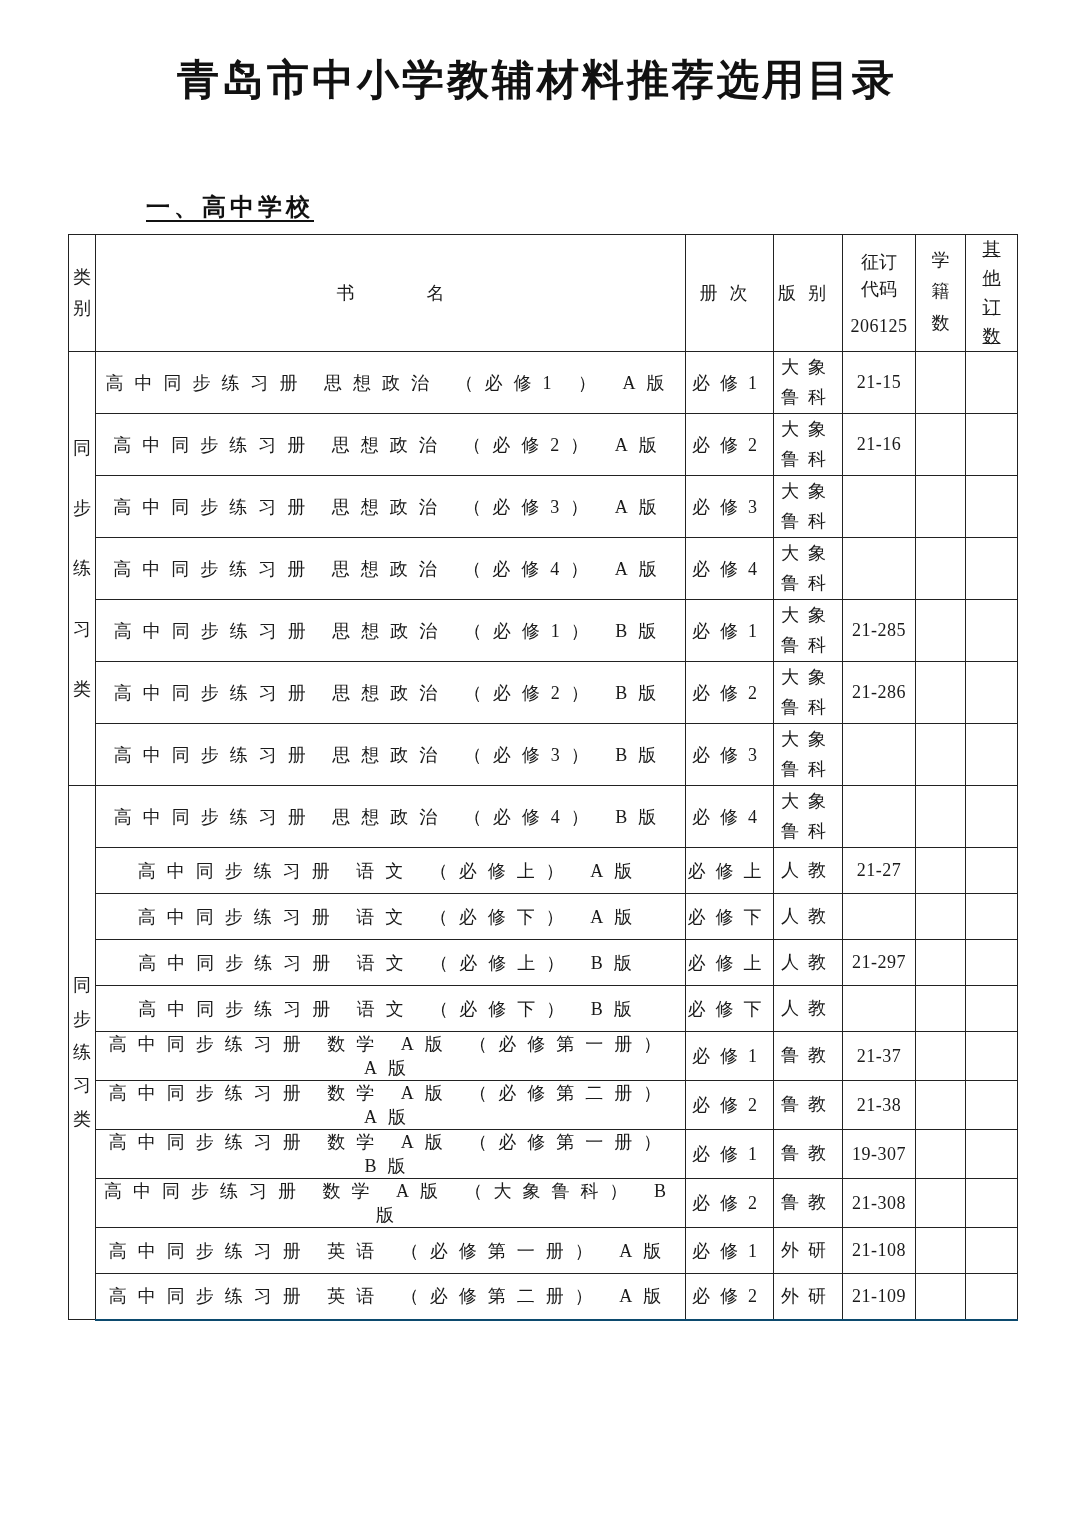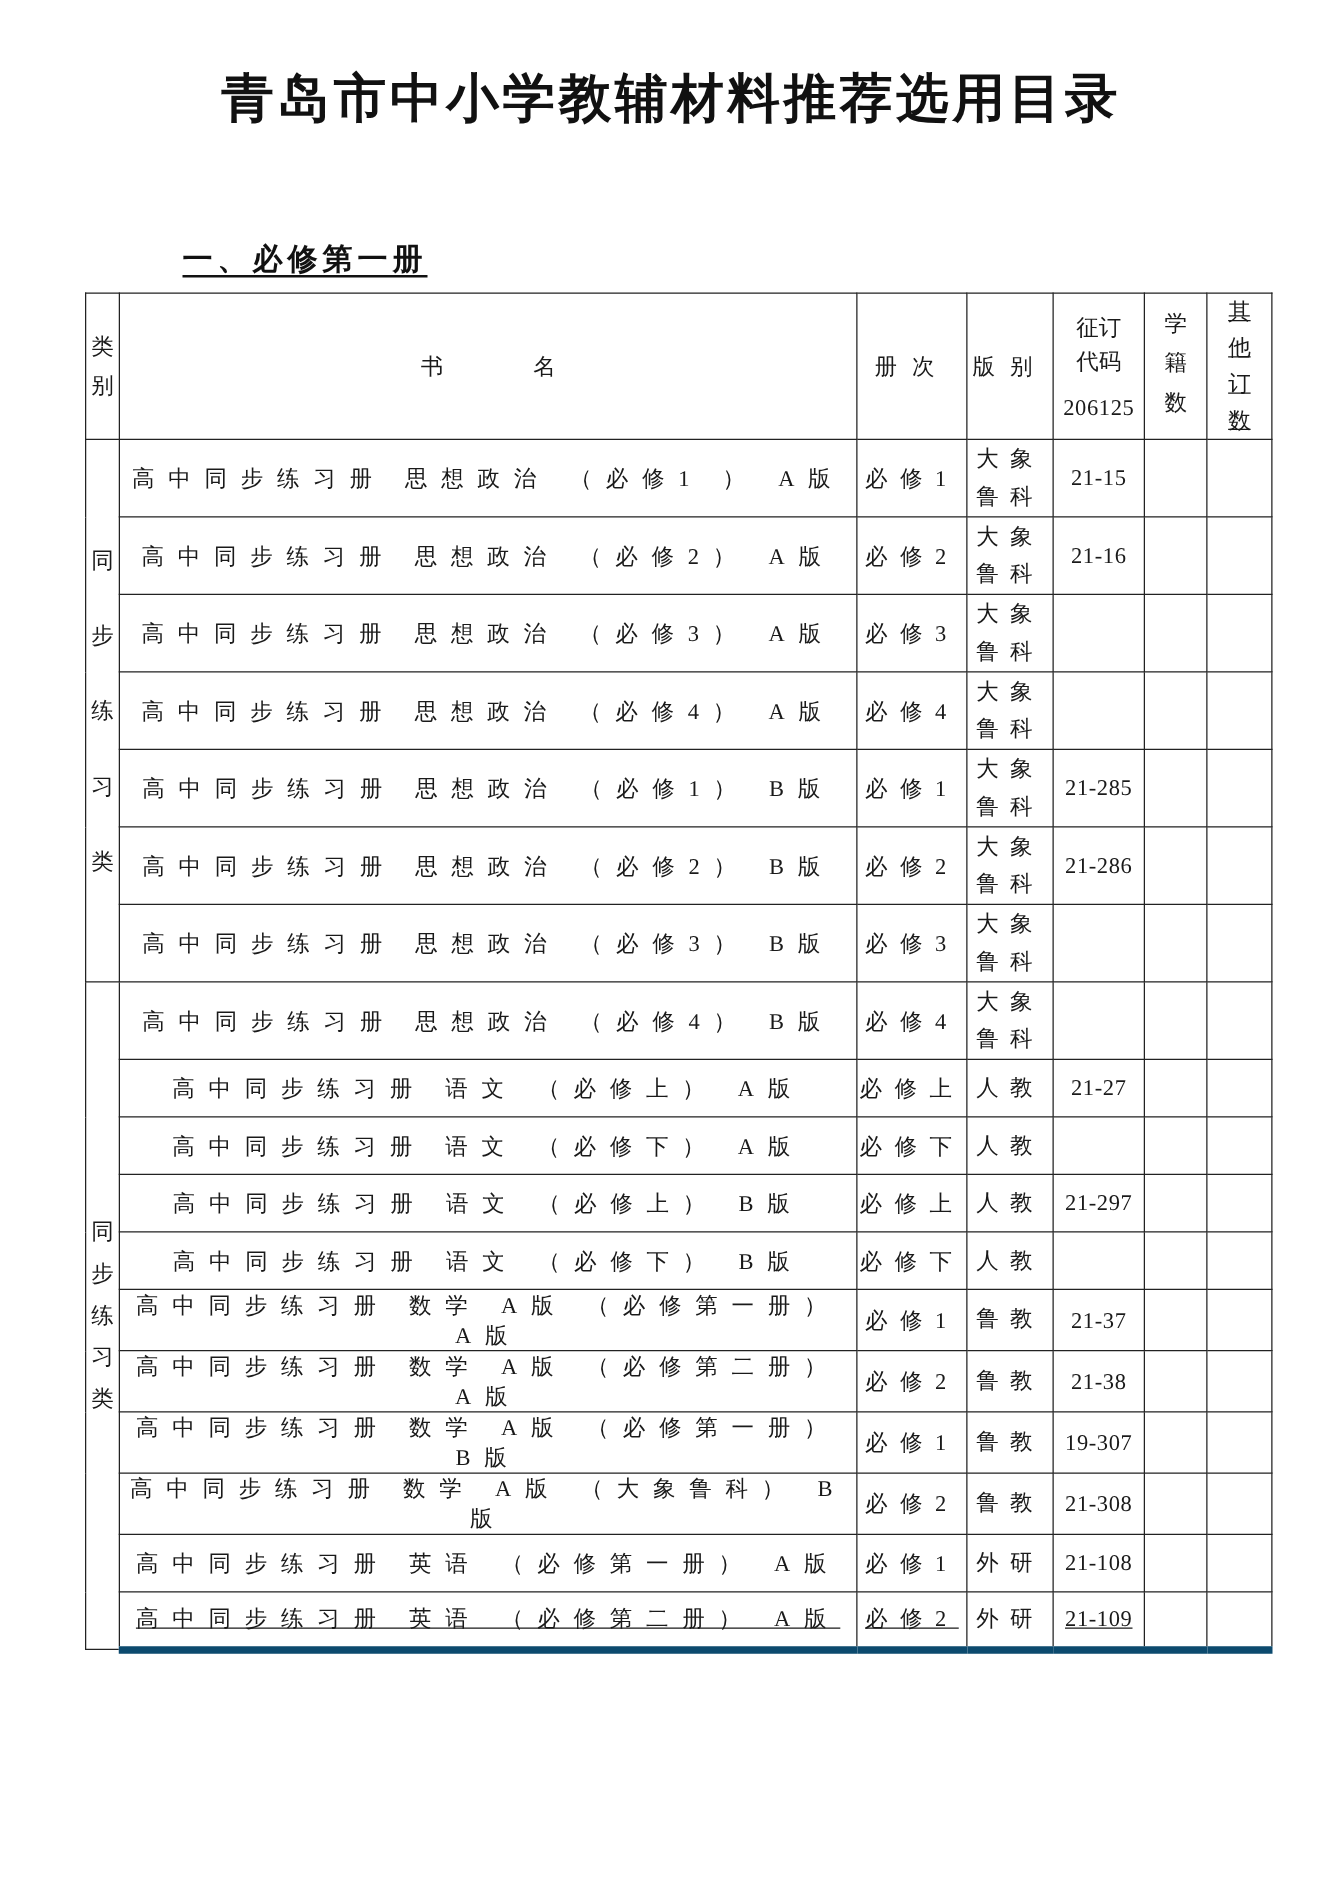--- a/index.html
+++ b/index.html
@@ -45,21 +45,21 @@
     font-weight: normal;
     vertical-align: middle;
     text-align: center;
     font-size: 18px;
     color: #1a1a1a;
     overflow: hidden;
   }
   .catalog thead th { height: 112px; }
   .catalog tr.tall  { height: 62px; }
   .catalog tr.short { height: 46px; }
-  .catalog tbody tr:last-child td { border-bottom: 6px solid #0c4a6e; text-decoration: underline; }
+  .catalog tbody tr:last-child td { border-bottom: 2px solid #0c4a6e; }
 
   
   .vwrap {
     display: inline-block;
     width: 1.12em;
     letter-spacing: 0;
     white-space: normal;
     word-break: break-all;
   }
   .h-cat .vwrap   { line-height: 1.7; }
@@ -102,21 +102,21 @@
     font-size: 14px;
     letter-spacing: 0.5px;
   }
   .num-cell { font-size: 14px; }
 </style>
 </head>
 <body>
 
 <h1 class="doc-title">青岛市中小学教辅材料推荐选用目录</h1>
 
-<div class="section-heading">一、必修第一册</div>
+<div class="section-heading">一、高中学校</div>
 
 <table class="catalog">
   <colgroup>
     <col style="width:27px">
     <col style="width:590px">
     <col style="width:88px">
     <col style="width:69px">
     <col style="width:73px">
     <col style="width:50px">
     <col style="width:52px">

